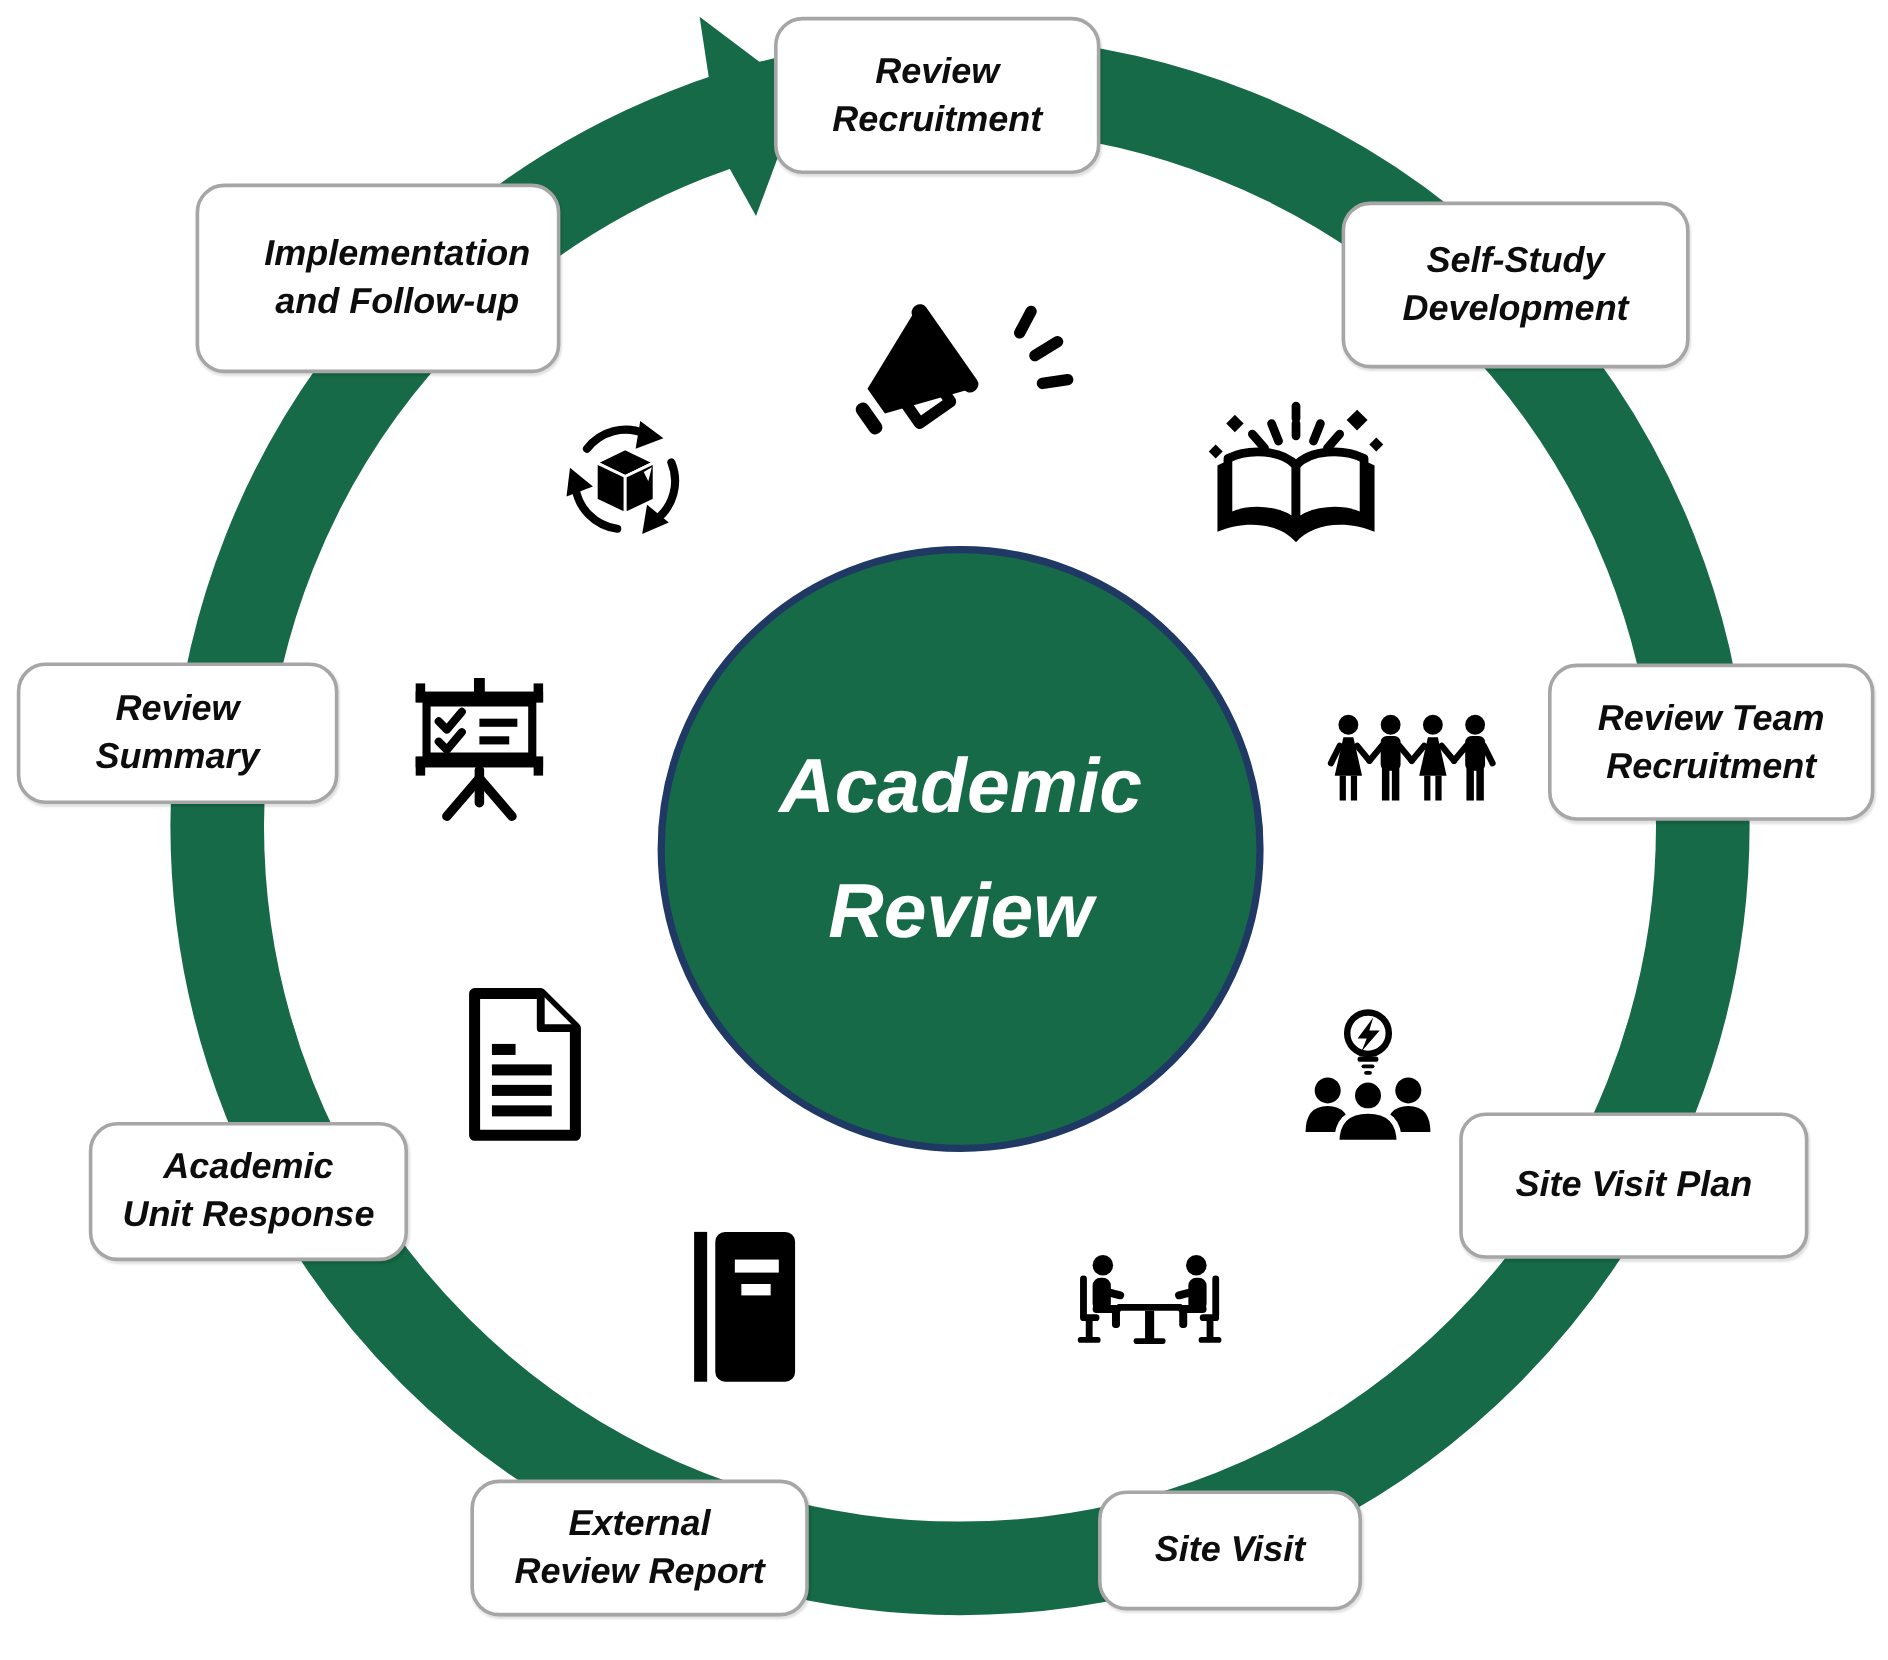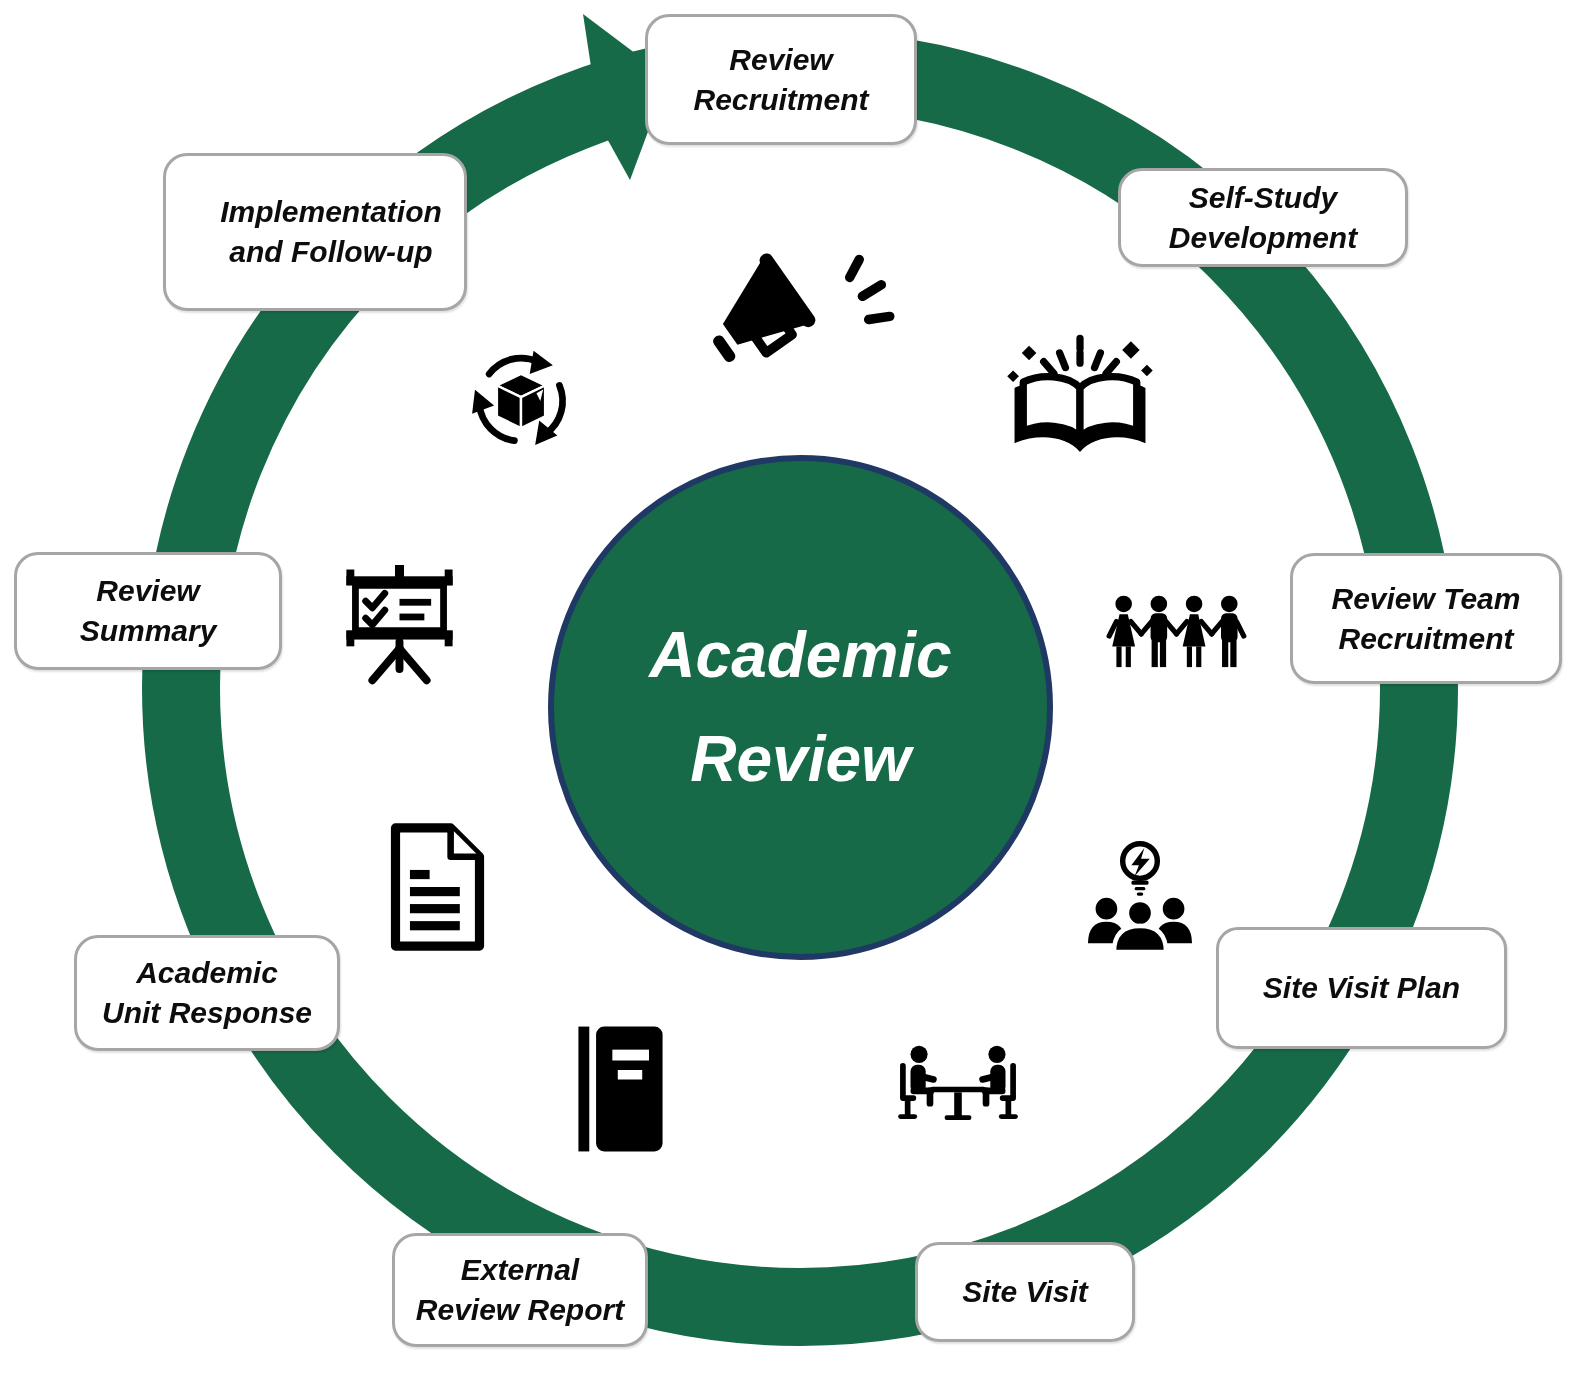--- a/index.html
+++ b/index.html
@@ -42,37 +42,37 @@
 
 <div class="center-circle">
   <span>Academic</span>
   <span>Review</span>
 </div>
 
 <div class="stage" style="left:645px;top:14px;width:272px;height:131px;">
   <span>Review</span>
   <span>Recruitment</span>
 </div>
-<div class="stage" style="left:1118px;top:168px;width:290px;height:99px;">
+<div class="stage" style="left:1118px;top:168px;width:290px;height:139px;">
   <span>Self-Study</span>
   <span>Development</span>
 </div>
 <div class="stage" style="left:1290px;top:553px;width:272px;height:131px;font-style:italic;">
   <span>Review Team</span>
   <span>Recruitment</span>
 </div>
 <div class="stage" style="left:1216px;top:927px;width:291px;height:122px;border-radius:22px;">
   <span>Site Visit Plan</span>
   <span></span>
 </div>
 <div class="stage" style="left:915px;top:1242px;width:220px;height:100px;">
   <span>Site Visit</span>
   <span></span>
 </div>
-<div class="stage" style="left:392px;top:1233px;width:256px;height:114px;justify-content:center;">
+<div class="stage" style="left:392px;top:1233px;width:282px;height:114px;justify-content:center;">
   <span>External</span>
   <span>Review Report</span>
 </div>
 <div class="stage" style="left:74px;top:935px;width:266px;height:116px;">
   <span>Academic</span>
   <span>Unit Response</span>
 </div>
 <div class="stage" style="left:14px;top:552px;width:268px;height:118px;">
   <span>Review</span>
   <span>Summary</span>

